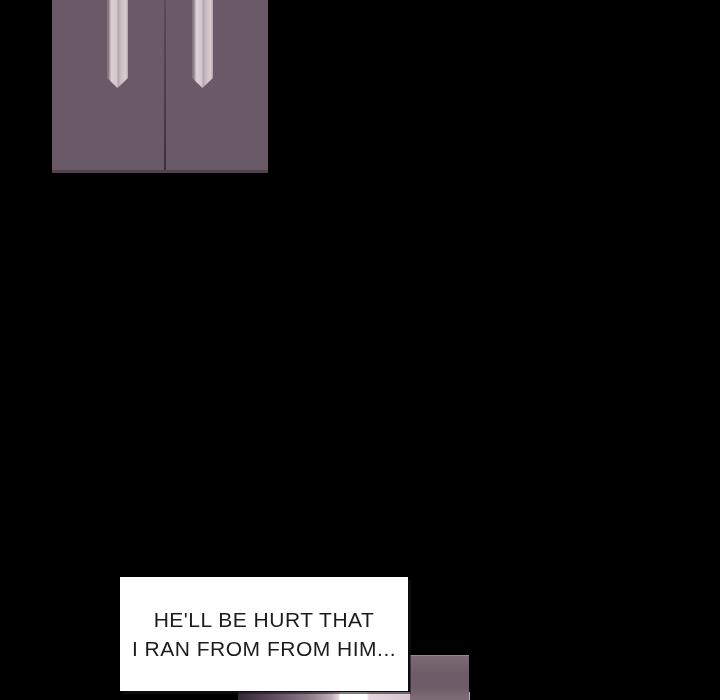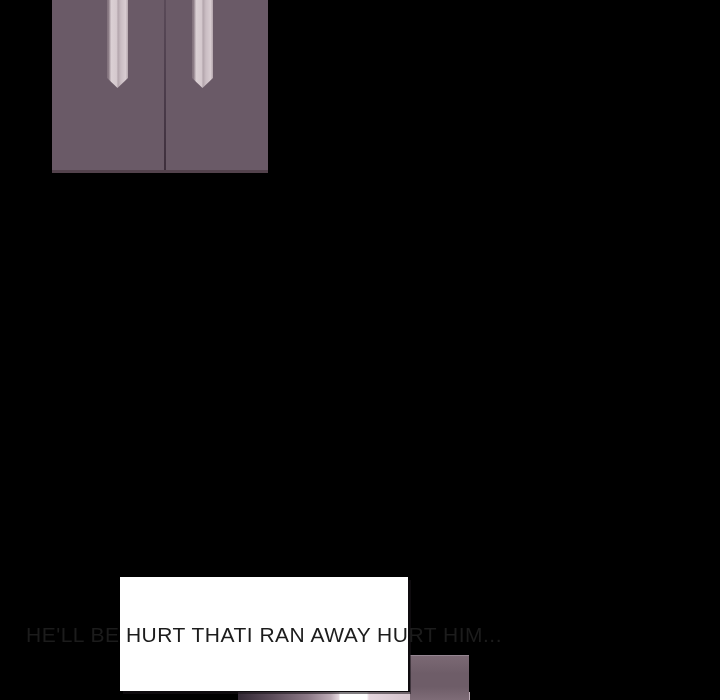--- a/index.html
+++ b/index.html
@@ -77,20 +77,21 @@
   }
 
   
   .speech-bubble {
     position: absolute;
     left: 120px; top: 577px;
     width: 288px; height: 114px;
     background: #ffffff;
     box-shadow: 3px 3px 0 rgba(25,20,25,0.55);
     display: flex;
+    flex-direction: column;
     align-items: center;
     justify-content: center;
     z-index: 3;
   }
   .speech-line {
     color: #1c1c1c;
     font-size: 21px;
     line-height: 29px;
     letter-spacing: 0.5px;
     white-space: nowrap;
@@ -106,16 +107,16 @@
     <div class="door-seam"></div>
     <div class="drawstring left"></div>
     <div class="drawstring right"></div>
   </div>
 
   <div class="bottom-strip"></div>
   <div class="bottom-right-panel"></div>
 
   <div class="speech-bubble">
     <span class="speech-line">HE'LL BE HURT THAT</span>
-    <span class="speech-line">I RAN AWAY HURT HIM...</span>
+    <span class="speech-line">I RAN FROM FROM HIM...</span>
   </div>
 
 </div>
 
 </body></html>

